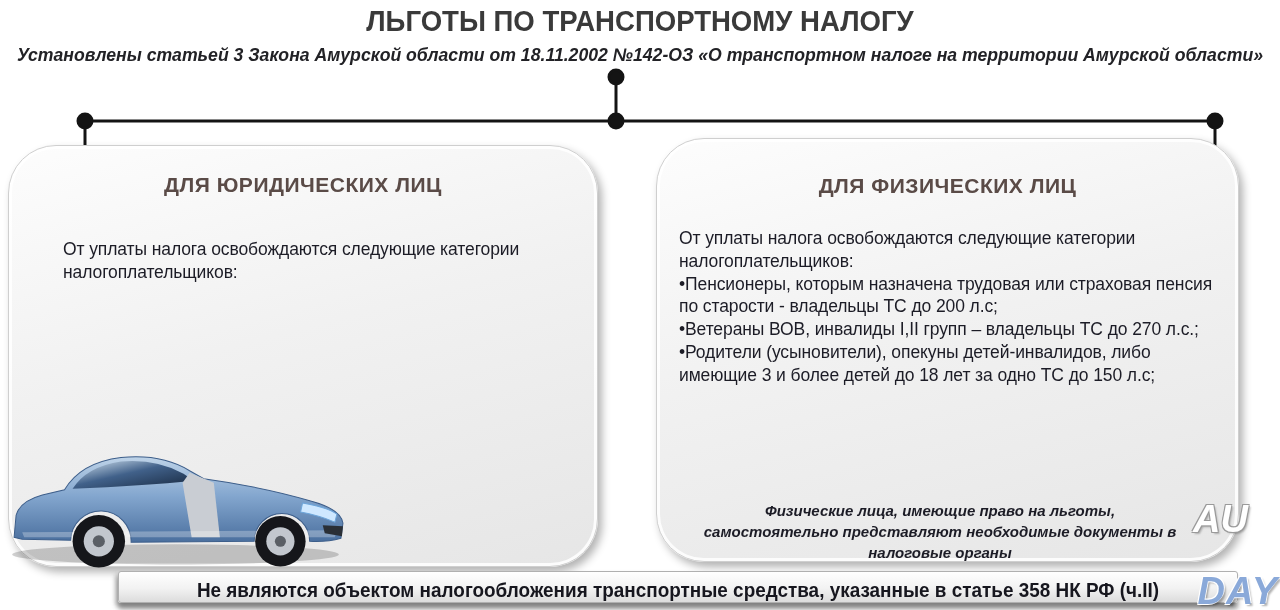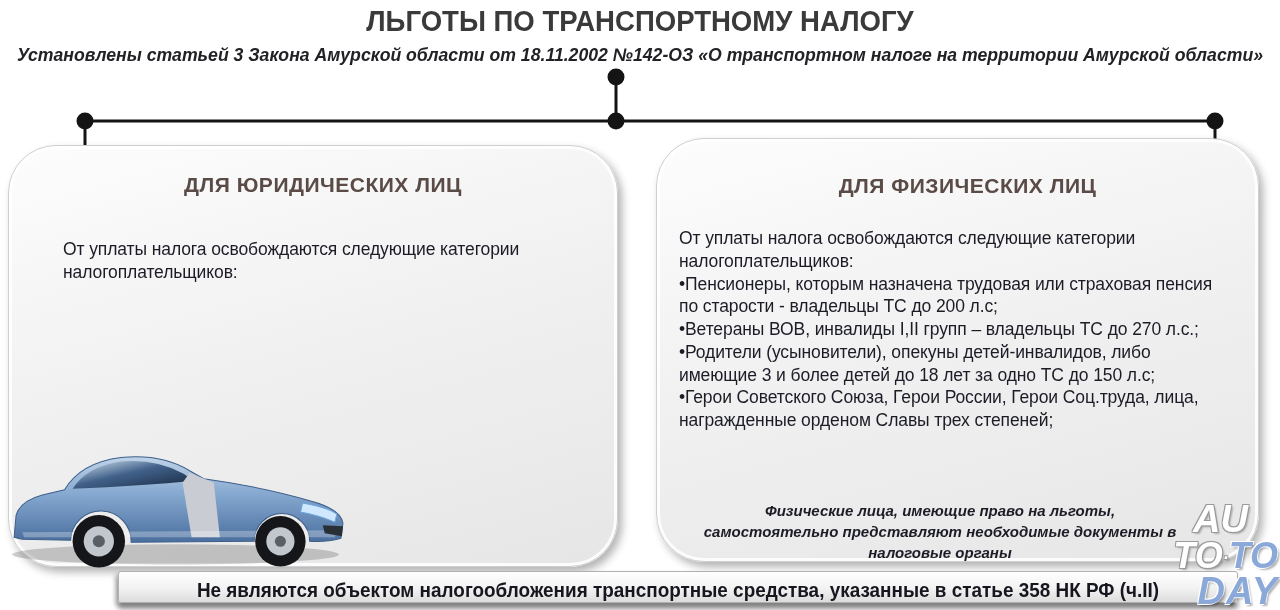--- a/index.html
+++ b/index.html
@@ -17,21 +17,20 @@
     position:absolute;top:45px;left:0;width:1280px;text-align:center;
     font-size:18px;font-weight:bold;font-style:italic;color:#222226;
     transform:scaleX(0.98);transform-origin:center;white-space:nowrap;
   }
   .connector{position:absolute;left:0;top:0;width:1280px;height:220px;pointer-events:none;}
   .card{
     position:absolute;border-radius:48px;
     background:linear-gradient(165deg,#fdfdfd 0%,#f1f1f1 45%,#e6e6e6 100%);
     box-shadow:4px 5px 9px rgba(0,0,0,0.30), inset 0 0 0 3px rgba(255,255,255,0.85);
     border:1px solid #cfcfcf;
-    padding-left:20px;
   }
   .card-legal{left:8px;top:145px;width:588px;height:420px;}
   .card-individuals{left:656px;top:138px;width:581px;height:422px;}
   .card-header{
     text-align:center;font-size:21px;font-weight:bold;color:#5a4b47;
     letter-spacing:0.5px;white-space:nowrap;
   }
   .card-legal .card-header{margin-top:27px;}
   .card-individuals .card-header{margin-top:35px;}
   .card-body{
@@ -105,21 +104,20 @@
   </div>
 </div>
 
 <div class="card card-individuals">
   <div class="card-header">ДЛЯ ФИЗИЧЕСКИХ ЛИЦ</div>
   <div class="card-body">
     <p>От уплаты налога освобождаются следующие категории налогоплательщиков:</p>
     <p>•Пенсионеры, которым назначена трудовая или страховая пенсия по старости  - владельцы ТС до 200 л.с;</p>
     <p>•Ветераны ВОВ, инвалиды I,II групп – владельцы ТС до 270 л.с.;</p>
     <p>•Родители (усыновители), опекуны  детей-инвалидов, либо имеющие 3 и более детей до 18 лет за одно ТС до 150 л.с;</p>
-    <p>•Герои Советского Союза, Герои России, Герои Соц.труда, лица, награжденные орденом Славы трех степеней;</p>
   </div>
 </div>
 
 <div class="note">Физические лица, имеющие право на льготы, самостоятельно представляют необходимые документы в налоговые органы</div>
 
 <svg class="car" viewBox="0 0 345 130" xmlns="http://www.w3.org/2000/svg">
   <defs>
     <linearGradient id="carBody" x1="0" y1="0" x2="0" y2="1">
       <stop offset="0" stop-color="#bed3e8"></stop>
       <stop offset="0.45" stop-color="#84a7cf"></stop>
@@ -145,15 +143,14 @@
   <circle cx="276" cy="100" r="14" fill="#c2c7ce"></circle>
   <circle cx="276" cy="100" r="5.5" fill="#5a5f66"></circle>
 </svg>
 
 <div class="footer-bar">
   <span class="footer-text">Не являются объектом  налогообложения транспортные средства, указанные в статье 358 НК РФ (ч.II)</span>
 </div>
 
 <div class="watermark">
   <div class="wm-line wm-white wm-l1">AU</div>
-  <div class="wm-line wm-l2"><span class="wm-white">TO</span><span class="wm-white wm-dot">·</span><span class="wm-blue">TO</span></div>
   <div class="wm-line wm-blue wm-l3">DAY</div>
 </div>
 
 </body></html>

